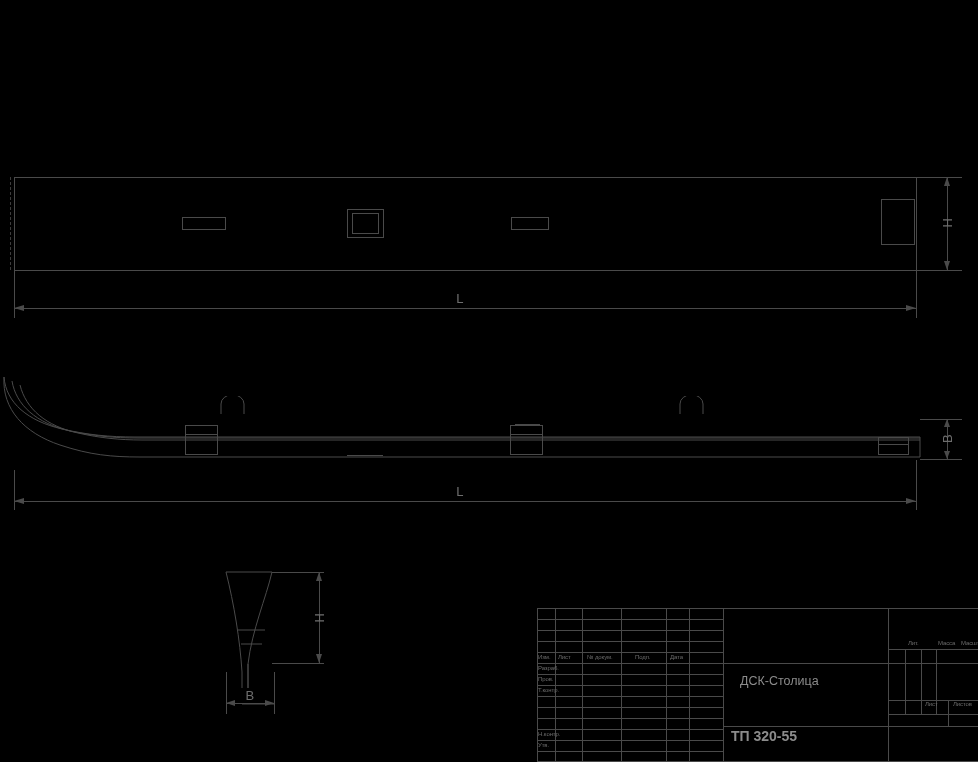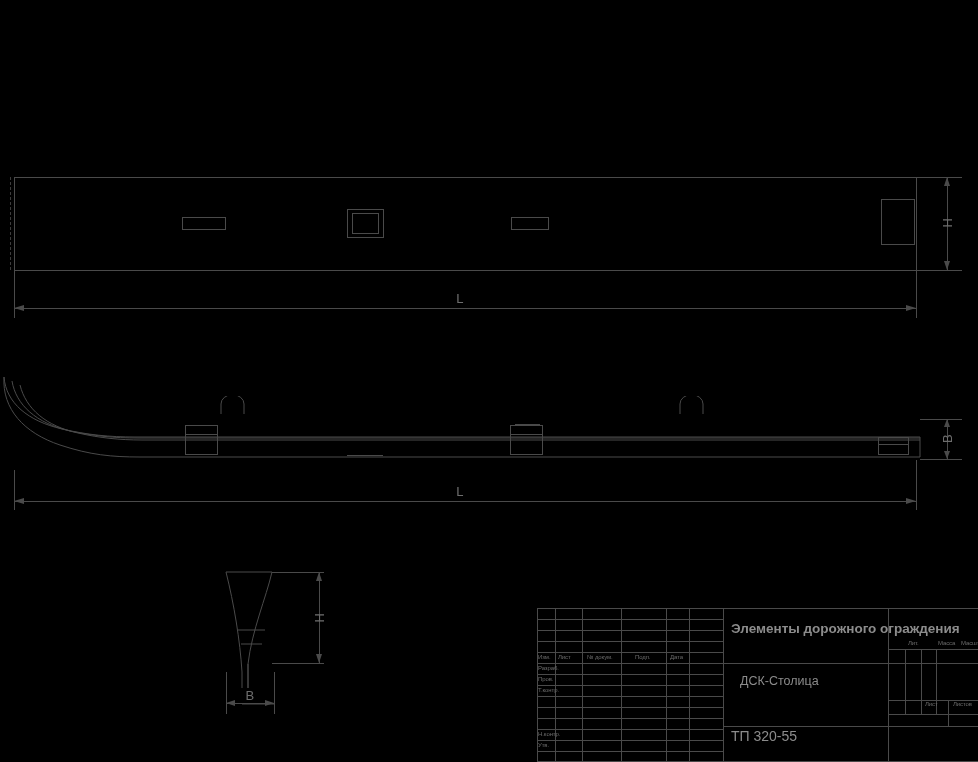--- a/index.html
+++ b/index.html
@@ -63,21 +63,21 @@
   .tb-company {
     position: absolute;
     color: #8c8c8c;
     font-size: 12.5px;
     white-space: nowrap;
   }
   .tb-code {
     position: absolute;
     color: #8c8c8c;
     font-size: 14px;
-    font-weight: normal;
+    font-weight: bold;
     white-space: nowrap;
   }
   .tb-micro {
     position: absolute;
     color: #6a6a6a;
     font-size: 6px;
     white-space: nowrap;
     letter-spacing: -0.1px;
   }
   svg { display: block; }
@@ -232,21 +232,20 @@
     <div class="hline" style="left:0px; top:143px; width:186px;"></div>
 
     <div class="hline" style="left:186px; top:0px; width:255px;"></div>
     <div class="hline" style="left:351px; top:41px; width:90px;"></div>
     <div class="hline" style="left:351px; top:55px; width:90px;"></div>
     <div class="hline" style="left:351px; top:92px; width:90px;"></div>
     <div class="hline" style="left:351px; top:106px; width:90px;"></div>
     <div class="hline" style="left:186px; top:118px; width:255px;"></div>
     <div class="vline" style="left:411px; top:92px; height:26px;"></div>
 
-    <div class="tb-title" style="left:194px; top:13px;">Элементы дорожного ограждения</div>
     <div class="tb-company" style="left:203px; top:66px;">ДСК-Столица</div>
     <div class="tb-code" style="left:194px; top:120px;">ТП 320-55</div>
 
     <div class="tb-micro" style="left:1px; top:45.5px;">Изм.</div>
     <div class="tb-micro" style="left:21px; top:45.5px;">Лист</div>
     <div class="tb-micro" style="left:50px; top:45.5px;">№ докум.</div>
     <div class="tb-micro" style="left:98px; top:45.5px;">Подп.</div>
     <div class="tb-micro" style="left:133px; top:45.5px;">Дата</div>
 
     <div class="tb-micro" style="left:1px; top:56.5px;">Разраб.</div>

